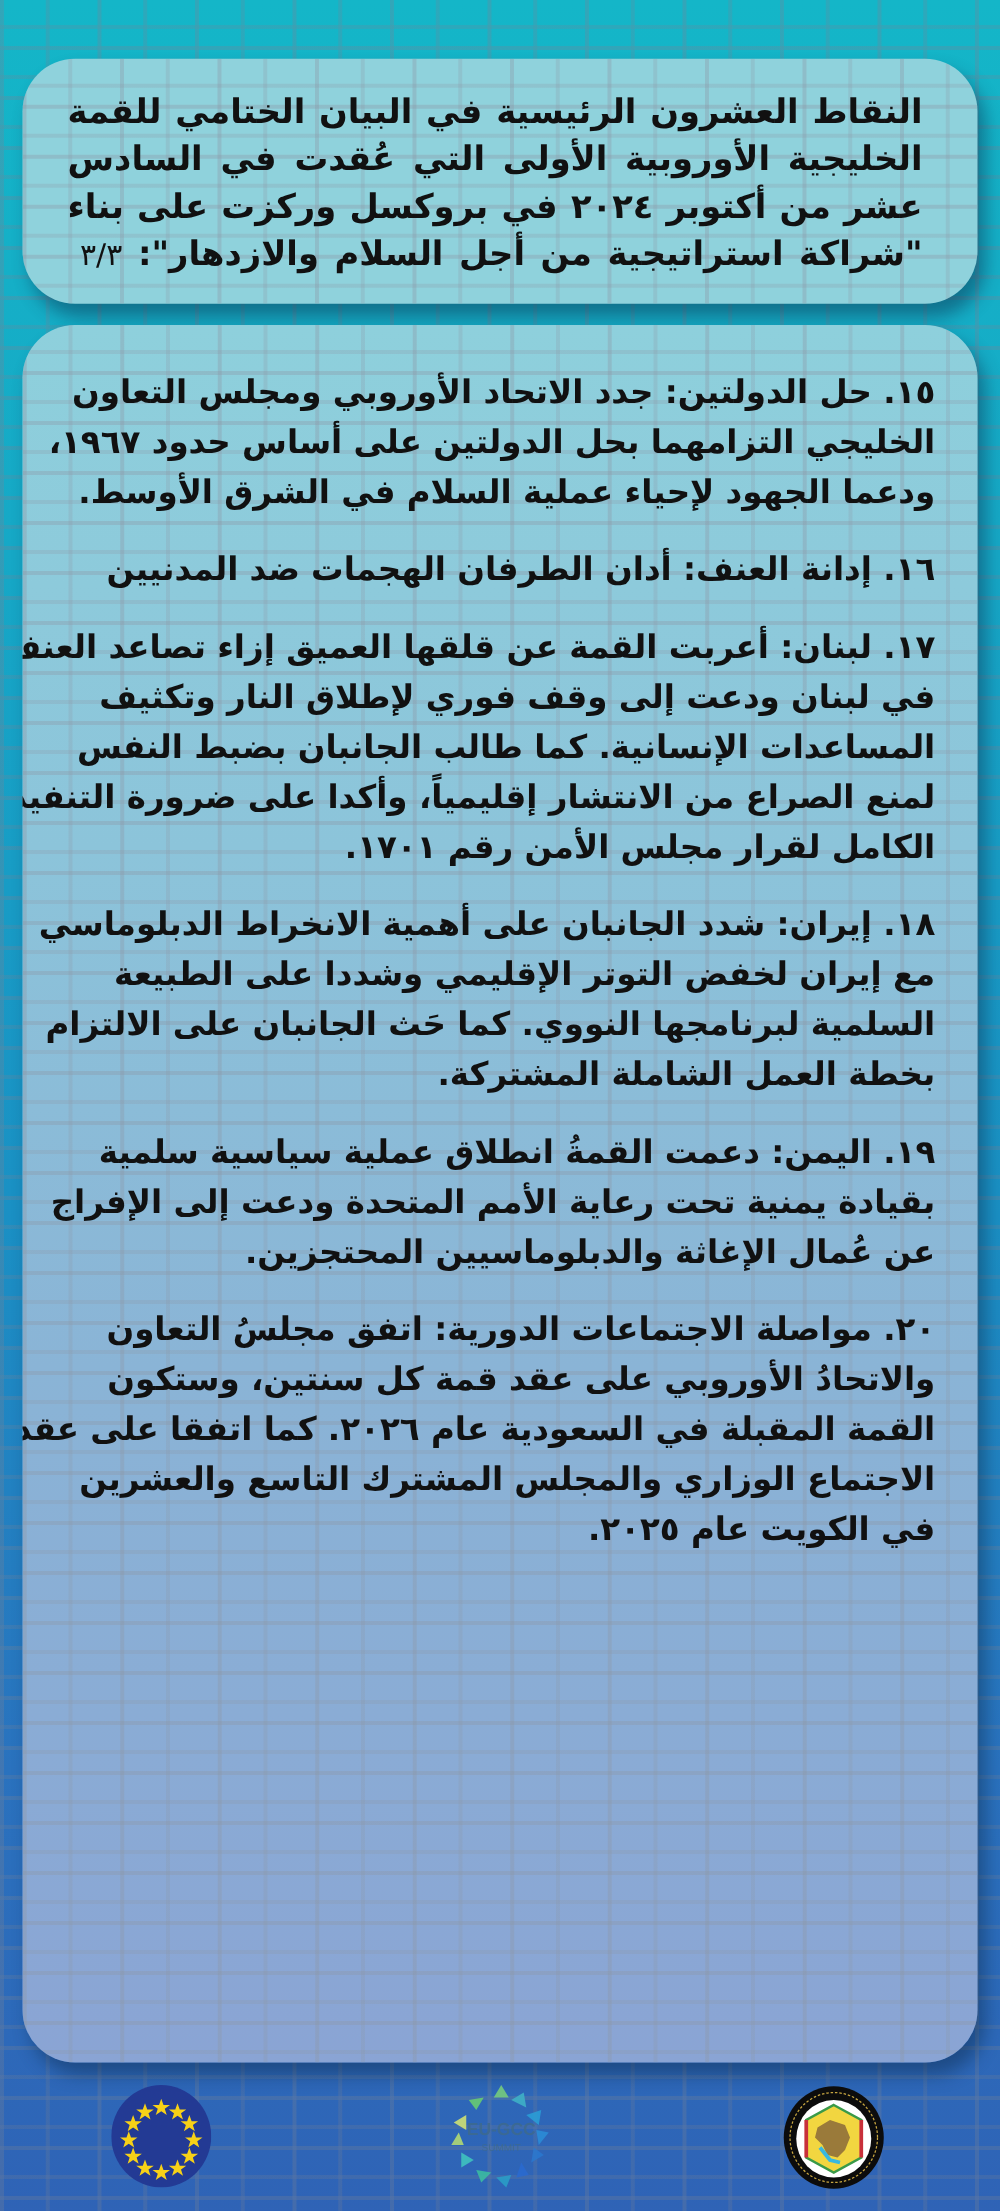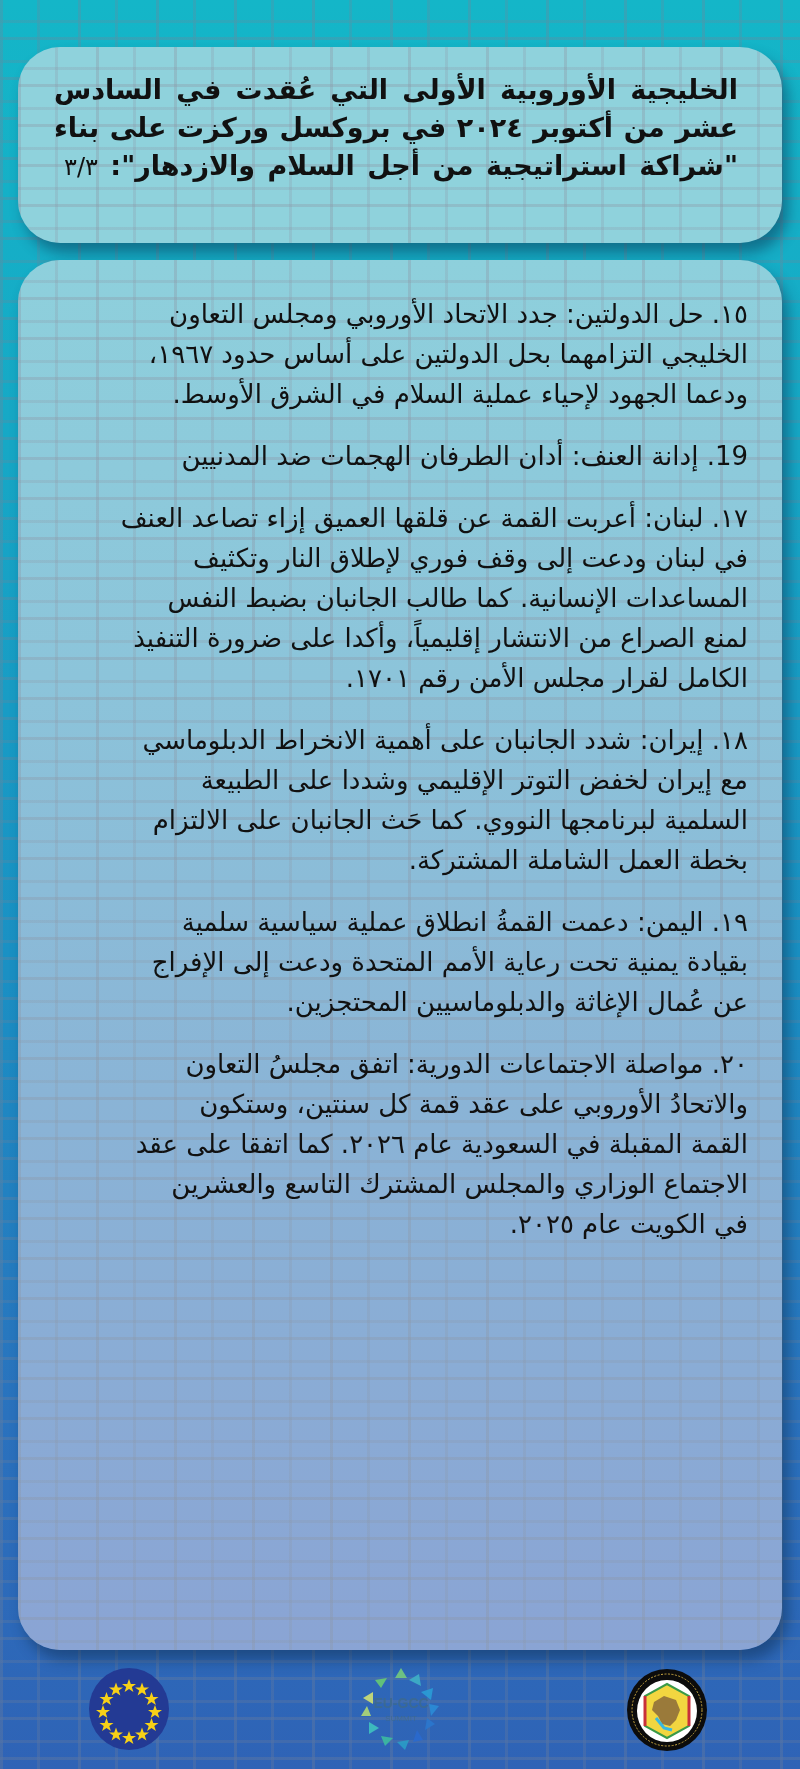--- a/index.html
+++ b/index.html
@@ -77,20 +77,21 @@
     }
     .points {
       position: relative;
       margin: 34px 34px 0 30px;
       color: #111;
       font-size: 26px;
       line-height: 40px;
     }
     .point {
       margin-bottom: 22px;
+      font-weight: bold;
     }
     .point .line { display: block; white-space: nowrap; }
     .footer {
       position: absolute;
       left: 1px; right: 0;
       top: 1668px;
       height: 90px;
     }
     .logo {
       position: absolute;
@@ -100,38 +101,39 @@
     .summit-logo { left: 354px; width: 92px; height: 88px; top: -2px; }
     .gcc-logo { left: 625px; width: 82px; height: 84px; }
   </style>
 </head>
 <body>
 
 <div class="pattern"></div>
 
 <div class="panel header-panel">
   <div class="header-text">
+    <span class="line">النقاط العشرون الرئيسية في البيان الختامي للقمة</span>
     <span class="line">الخليجية الأوروبية الأولى التي عُقدت في السادس</span>
     <span class="line">عشر من أكتوبر ٢٠٢٤ في بروكسل وركزت على بناء</span>
     <span class="line header-last">
       <span>"شراكة استراتيجية من أجل السلام والازدهار":</span>
       <span class="page-indicator">٣/٣</span>
     </span>
   </div>
 </div>
 
 <div class="panel main-panel">
   <div class="points">
     <div class="point">
       <span class="line">١٥. حل الدولتين: جدد الاتحاد الأوروبي ومجلس التعاون</span>
       <span class="line">الخليجي التزامهما بحل الدولتين على أساس حدود ١٩٦٧،</span>
       <span class="line">ودعما الجهود لإحياء عملية السلام في الشرق الأوسط.</span>
     </div>
     <div class="point">
-      <span class="line">19. إدانة العنف: أدان الطرفان الهجمات ضد المدنيين</span>
+      <span class="line">١٦. إدانة العنف: أدان الطرفان الهجمات ضد المدنيين</span>
     </div>
     <div class="point">
       <span class="line">١٧. لبنان: أعربت القمة عن قلقها العميق إزاء تصاعد العنف</span>
       <span class="line">في لبنان ودعت إلى وقف فوري لإطلاق النار وتكثيف</span>
       <span class="line">المساعدات الإنسانية. كما طالب الجانبان بضبط النفس</span>
       <span class="line">لمنع الصراع من الانتشار إقليمياً، وأكدا على ضرورة التنفيذ</span>
       <span class="line">الكامل لقرار مجلس الأمن رقم ١٧٠١.</span>
     </div>
     <div class="point">
       <span class="line">١٨. إيران: شدد الجانبان على أهمية الانخراط الدبلوماسي</span>

